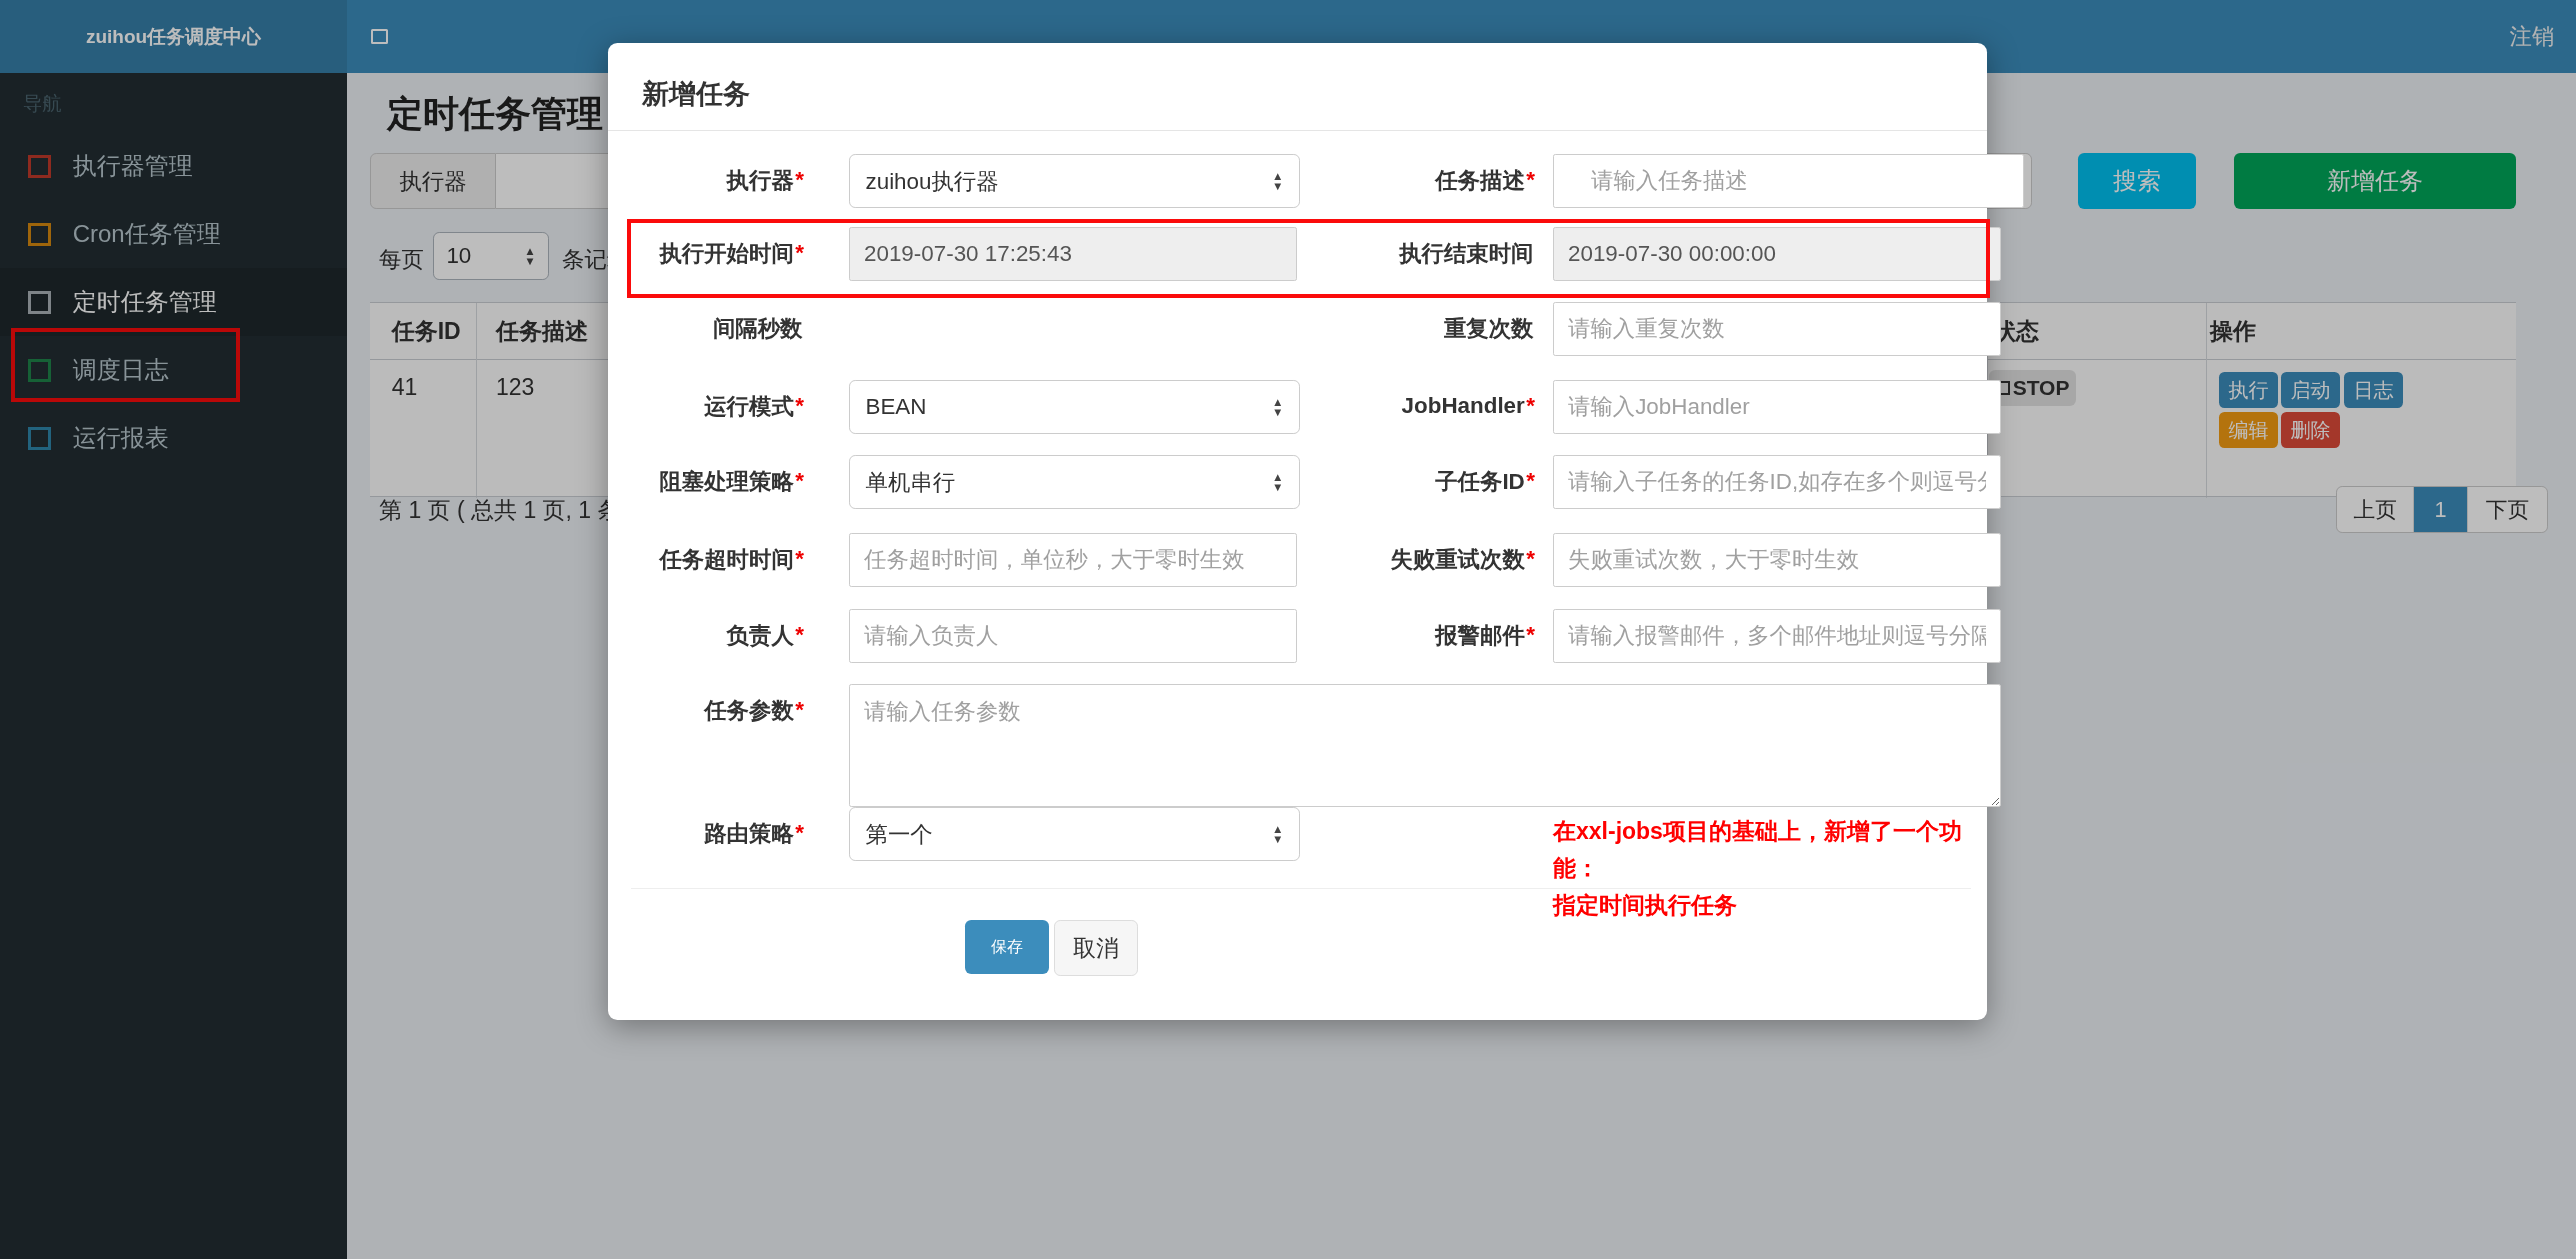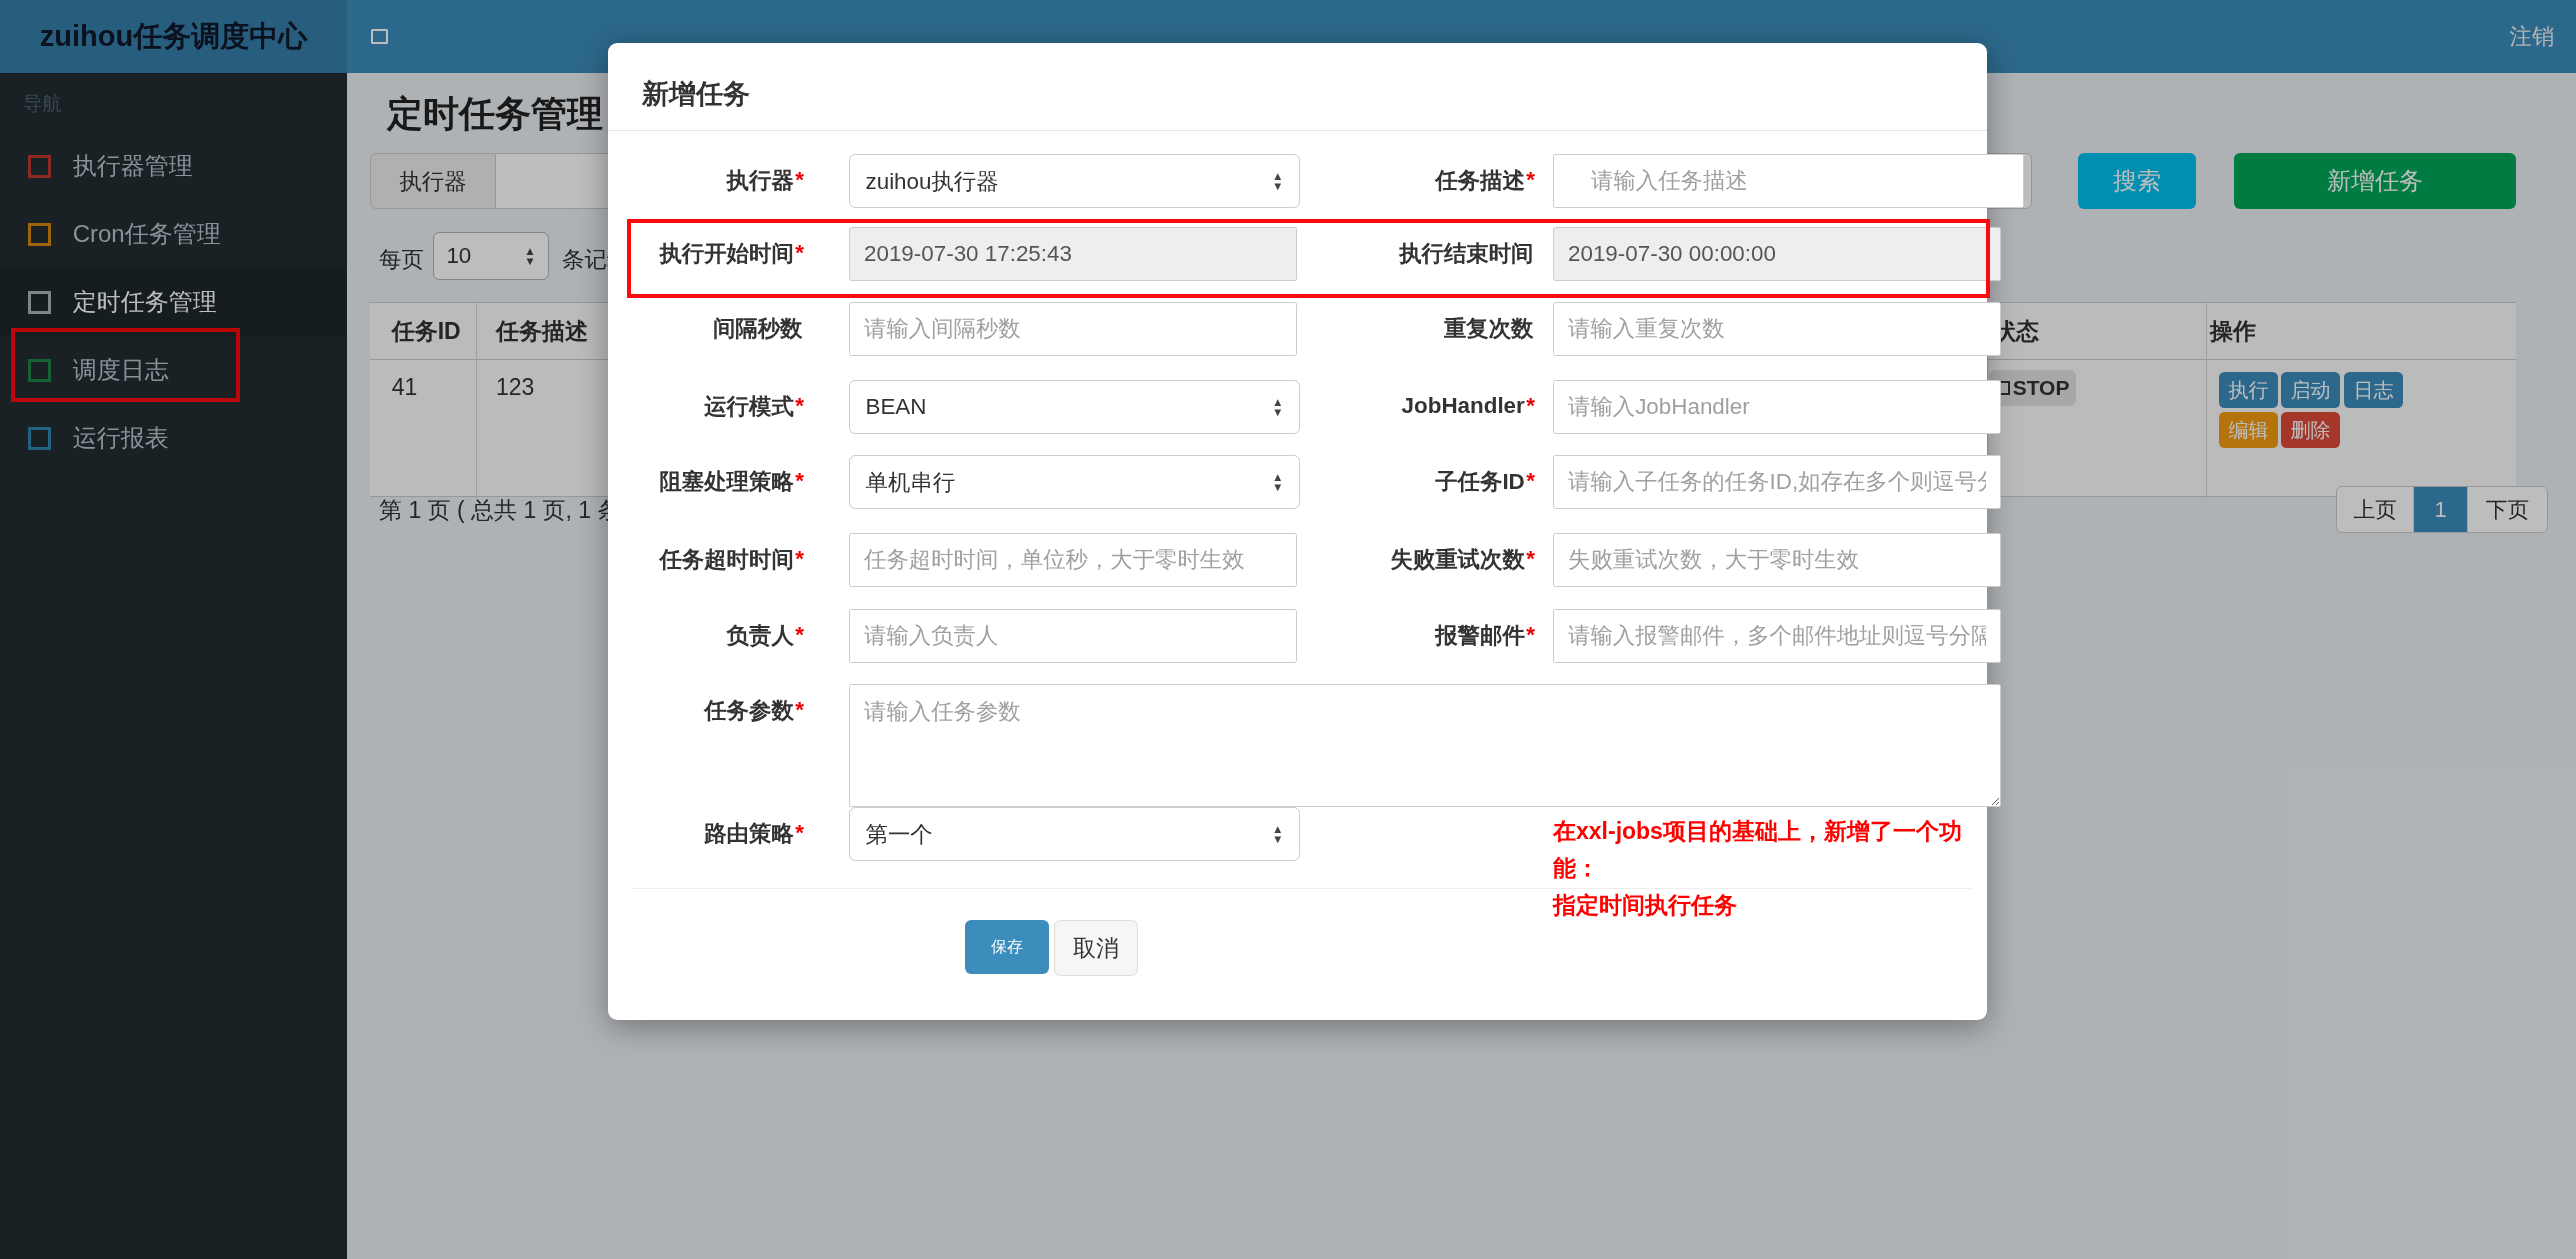--- a/index.html
+++ b/index.html
@@ -3,22 +3,22 @@
 <meta charset="utf-8">
 <style>
   html,body{margin:0;padding:0;}
   body{width:2576px;height:1259px;overflow:hidden;background:#ecf0f5;
        font-family:"Liberation Sans","DejaVu Sans",sans-serif;color:#333;}
   #app{position:relative;width:2576px;height:1259px;}
   .abs{position:absolute;box-sizing:border-box;}
 
   
   .topbar{left:0;top:0;width:2576px;height:73px;background:#3c8dbc;z-index:5;}
-  .logo{left:0;top:0;width:347px;height:73px;background:#367fa9;color:#0f172a;
-        font-size:29px;font-weight:bold;display:flex;align-items:center;justify-content:center;}
+  .logo{left:0;top:0;width:347px;height:73px;background:#367fa9;color:#ffffff;
+        font-size:19px;font-weight:bold;display:flex;align-items:center;justify-content:center;}
   .toggle{left:371px;top:29px;width:17px;height:14.7px;border:2.3px solid #fff;border-radius:1.5px;}
   .logout{right:21.7px;top:0;height:73px;display:flex;align-items:center;color:#f2f2f2;font-size:22.4px;cursor:pointer;}
   .sidebar{left:0;top:73px;width:347px;height:1187px;background:#222d32;z-index:5;}
   .nav-head{position:absolute;left:23px;top:17px;color:#4b646f;font-size:19.3px;}
   .nav-item{position:absolute;left:0;width:347px;height:68px;display:flex;align-items:center;
             color:#b8c7ce;font-size:24px;cursor:pointer;}
   .nav-item .sq-icon{width:17px;height:17px;border-width:3.1px;border-style:solid;margin:0 21.7px 0 28px;flex:0 0 auto;}
   .nav-item.active{color:#fff;background:#1e282c;}
   .c-red{border-color:#c0392b;} .c-yellow{border-color:#d68910;} .c-gray{border-color:#aab2b8;}
   .c-green{border-color:#1e8449;} .c-cyan{border-color:#2e86ab;}
@@ -205,21 +205,20 @@
       <span>执行结束时间</span>
         <span class="req"></span>
     </div>
     <input class="f-input ro" style="left: 945px; top: 184px;" readonly="" value="2019-07-30 00:00:00">
     <div class="anno anno-row"></div>
 
     <div class="f-label" style="left:23px;top:259px;width:173px;">
       <span>间隔秒数</span>
         <span class="req"></span>
     </div>
-    <input class="f-input" style="left: 241px; top: 259px;" placeholder="请输入间隔秒数">
     <div class="f-label" style="left:753px;top:259px;width:174px;">
       <span>重复次数</span>
         <span class="req"></span>
     </div>
     <input class="f-input" style="left: 945px; top: 259px;" placeholder="请输入重复次数">
 
     <div class="f-label" style="left:23px;top:337px;width:173px;">
       <span>运行模式</span>
         <span class="req">*</span>
     </div>

